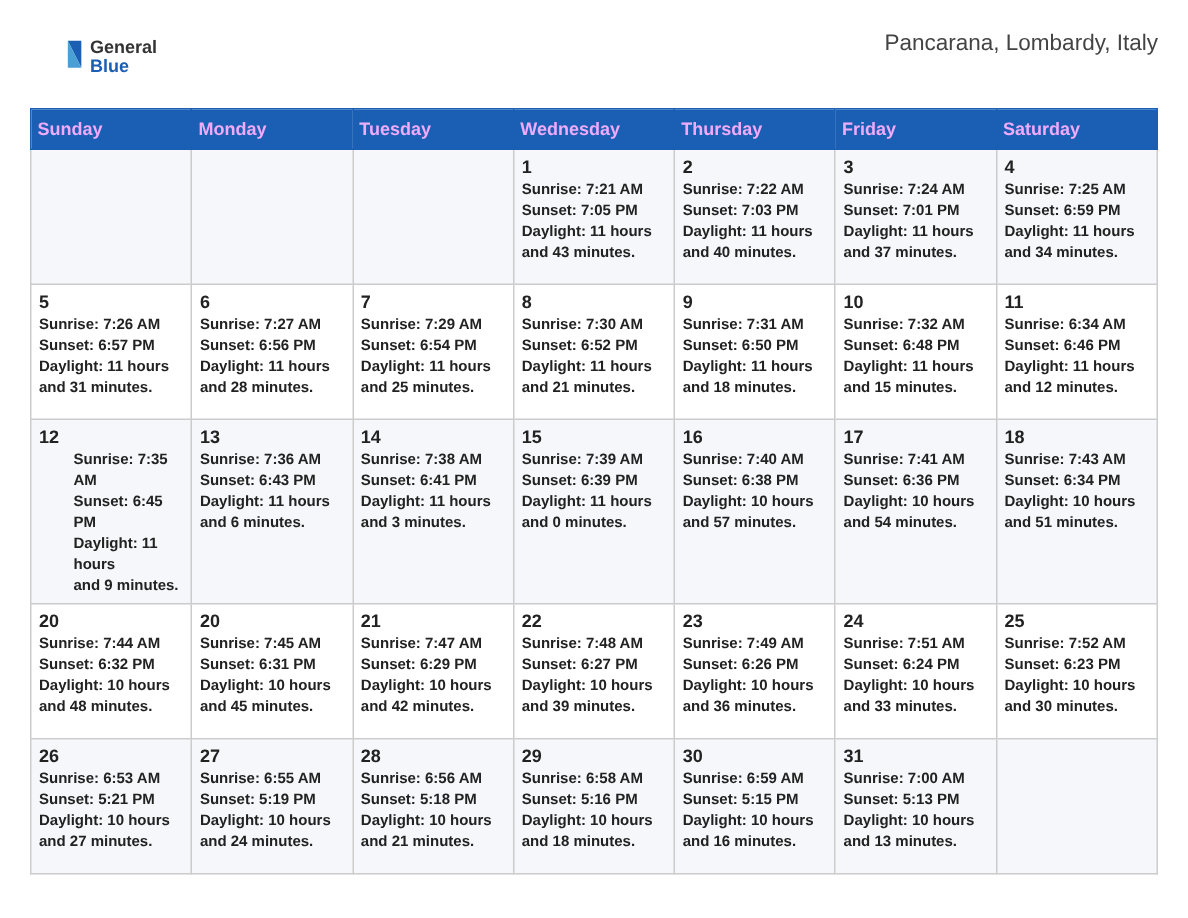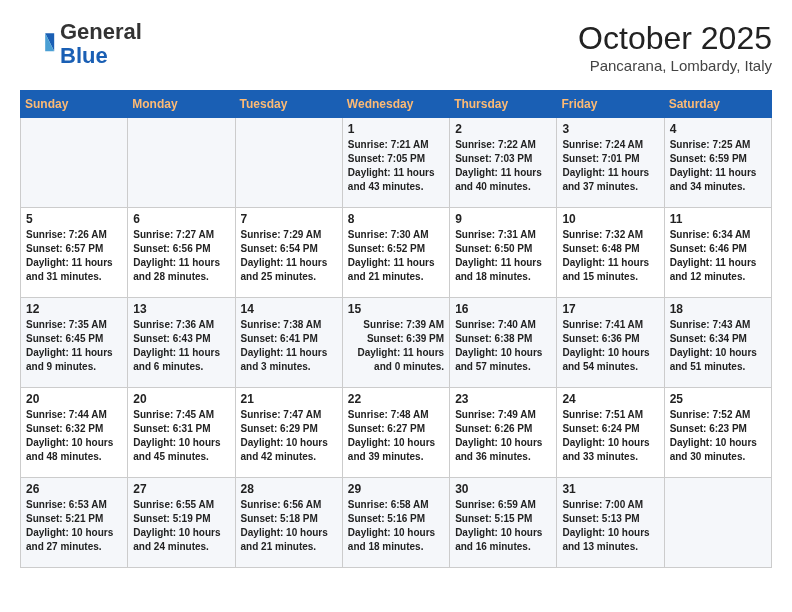--- a/index.html
+++ b/index.html
@@ -15,21 +15,21 @@
       justify-content: space-between;
       align-items: flex-start;
       margin-bottom: 16px;
     }
     .logo {
       display: flex;
       align-items: center;
       gap: 4px;
     }
     .logo-text {
-      font-size: 22px;
+      font-size: 12px;
       font-weight: bold;
       line-height: 1.1;
     }
     .logo-general { color: #333; }
     .logo-blue { color: #1a5fb4; }
     .logo-icon {
       width: 36px;
       height: 36px;
     }
     .title-block {
@@ -44,21 +44,21 @@
       font-size: 15px;
       color: #444;
     }
     table {
       width: 100%;
       border-collapse: collapse;
       table-layout: fixed;
     }
     thead th {
       background-color: #1a5fb4;
-      color: #fdba74;
+      color: #f0abfc;
       font-size: 12px;
       font-weight: bold;
       padding: 6px 4px;
       text-align: left;
       border: 1px solid #1a5fb4;
     }
     tbody tr {
       vertical-align: top;
     }
     tbody td {
@@ -99,21 +99,20 @@
     <svg class="logo-icon" viewBox="0 0 40 40">
       <polygon points="28,8 38,8 38,28" fill="#1a5fb4"></polygon>
       <polygon points="28,8 38,28 28,28" fill="#4a9fd4"></polygon>
     </svg>
     <div class="logo-text">
       <div class="logo-general">General</div>
       <div class="logo-blue">Blue</div>
     </div>
   </div>
   <div class="title-block">
-    <div class="month-title">October 2025</div>
     <div class="location">Pancarana, Lombardy, Italy</div>
   </div>
 </div>
 
 <table>
   <thead>
     <tr>
     <th>Sunday</th>
         <th>Monday</th>
         <th>Tuesday</th>
@@ -204,42 +203,42 @@
           <span class="day-number">11</span>
           <div class="day-info" style="white-space: pre-line;">Sunrise: 6:34 AM
 Sunset: 6:46 PM
 Daylight: 11 hours
 and 12 minutes.</div>
         </td>
       </tr>
       <tr>
         <td>
           <span class="day-number">12</span>
-          <div class="day-info" style="white-space: pre-line;">Sunrise: 7:35 AM
+          <div class="day-info" style="white-space: pre-line; margin-left: 23px;">Sunrise: 7:35 AM
 Sunset: 6:45 PM
 Daylight: 11 hours
 and 9 minutes.</div>
         </td>
         <td>
           <span class="day-number">13</span>
           <div class="day-info" style="white-space: pre-line;">Sunrise: 7:36 AM
 Sunset: 6:43 PM
 Daylight: 11 hours
 and 6 minutes.</div>
         </td>
         <td>
           <span class="day-number">14</span>
           <div class="day-info" style="white-space: pre-line;">Sunrise: 7:38 AM
 Sunset: 6:41 PM
 Daylight: 11 hours
 and 3 minutes.</div>
         </td>
         <td>
           <span class="day-number">15</span>
-          <div class="day-info" style="white-space: pre-line; text-align: right;">Sunrise: 7:39 AM
+          <div class="day-info" style="white-space: pre-line;">Sunrise: 7:39 AM
 Sunset: 6:39 PM
 Daylight: 11 hours
 and 0 minutes.</div>
         </td>
         <td>
           <span class="day-number">16</span>
           <div class="day-info" style="white-space: pre-line;">Sunrise: 7:40 AM
 Sunset: 6:38 PM
 Daylight: 10 hours
 and 57 minutes.</div>

